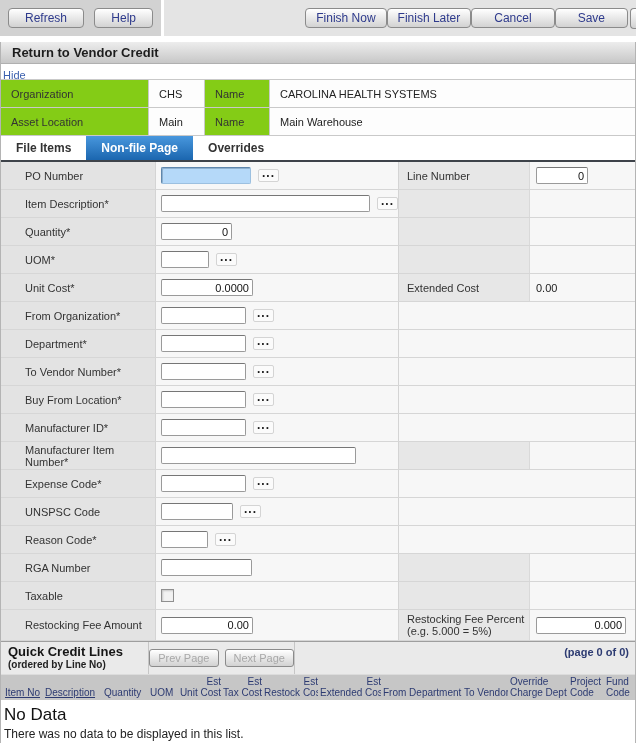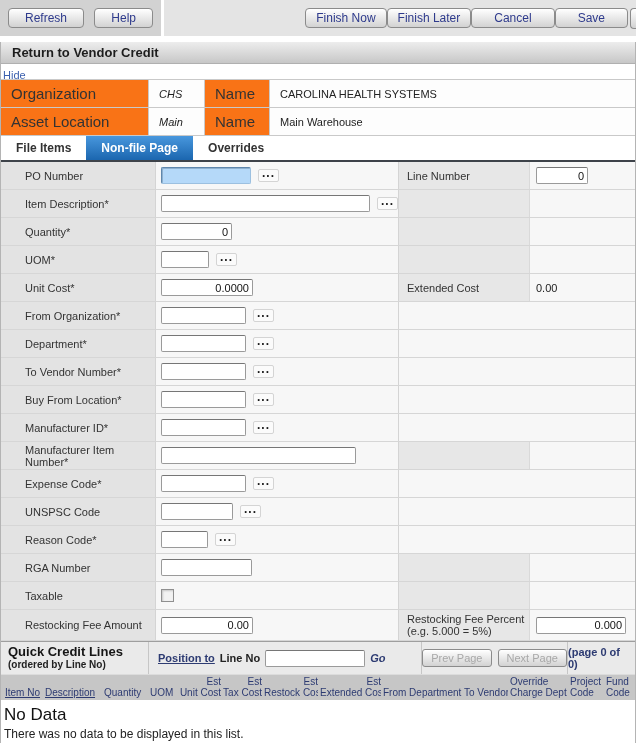--- a/index.html
+++ b/index.html
@@ -29,23 +29,23 @@
 
   
   .titlebar { height:22px; background:linear-gradient(#ededed,#c7c7c7); border-bottom:1px solid #b0b0b0;
               font-size:13px; font-weight:bold; color:#1d1d1d; line-height:21px; padding-left:11px; }
   .hide-row { height:15px; background:#fff; padding:1px 0 0 2px; }
   .hide-link { font-size:11px; color:#3a5fae; text-decoration:underline; cursor:pointer; }
 
   
   .ctx { border-top:1px solid #c9c9c9; }
   .ctx-row { display:flex; height:28px; border-bottom:1px solid #c9c9c9; }
-  .ctx-l { background:#f97316; display:flex; align-items:center; font-size:15px; color:#333; padding-left:10px; border-right:1px solid #c9c9c9; }
+  .ctx-l { background:#84cc16; display:flex; align-items:center; font-size:11px; color:#333; padding-left:10px; border-right:1px solid #c9c9c9; }
   .ctx-v { background:#fdfdfd; display:flex; align-items:center; font-size:11px; color:#222; padding-left:10px; border-right:1px solid #c9c9c9; }
-  .c1 { width:148px; } .c2 { width:56px;font-style:italic; } .c3 { width:65px; } .c4 { flex:1; border-right:none; }
+  .c1 { width:148px; } .c2 { width:56px; } .c3 { width:65px; } .c4 { flex:1; border-right:none; }
 
   
   .tabs { height:26px; background:#fff; display:flex; align-items:stretch; border-bottom:2px solid #3e434a; }
   .tab { display:flex; align-items:center; padding:0 15px; font-weight:bold; font-size:12px; color:#333; cursor:pointer; }
   .tab.active { background:linear-gradient(#4897dd,#1b66af); color:#fff; }
 
   
   .frow { display:flex; height:28px; border-bottom:1px solid #d6d6d6; }
   .frow.tall { height:31px; }
   .flabel { width:155px; background:#e3e3e3; border-right:1px solid #d4d4d4;
@@ -300,26 +300,20 @@
             <input class="inp r" value="0.000" style="width: 90px;">
           </div>
         </div>
       </div>
 
     <div class="qcl">
       <div class="qcl-title-cell">
         <div class="qcl-title">Quick Credit Lines</div>
         <div class="qcl-sub">(ordered by Line No)</div>
       </div>
-      <div class="qcl-pos">
-        <a class="pos-link">Position to</a>
-        <span class="lineno-lbl">Line No</span>
-        <input class="inp pos-inp" value="" style="">
-        <a class="go-link">Go</a>
-      </div>
       <div class="qcl-pager">
         <button class="btn sm disabled">Prev Page</button>
         <button class="btn sm disabled">Next Page</button>
       </div>
       <div class="qcl-page">(page 0 of 0)</div>
     </div>
 
     <div class="thead" id="thead">
         <div class="th link" style="width: 38px;">
           <span class="t2">Item No</span>

